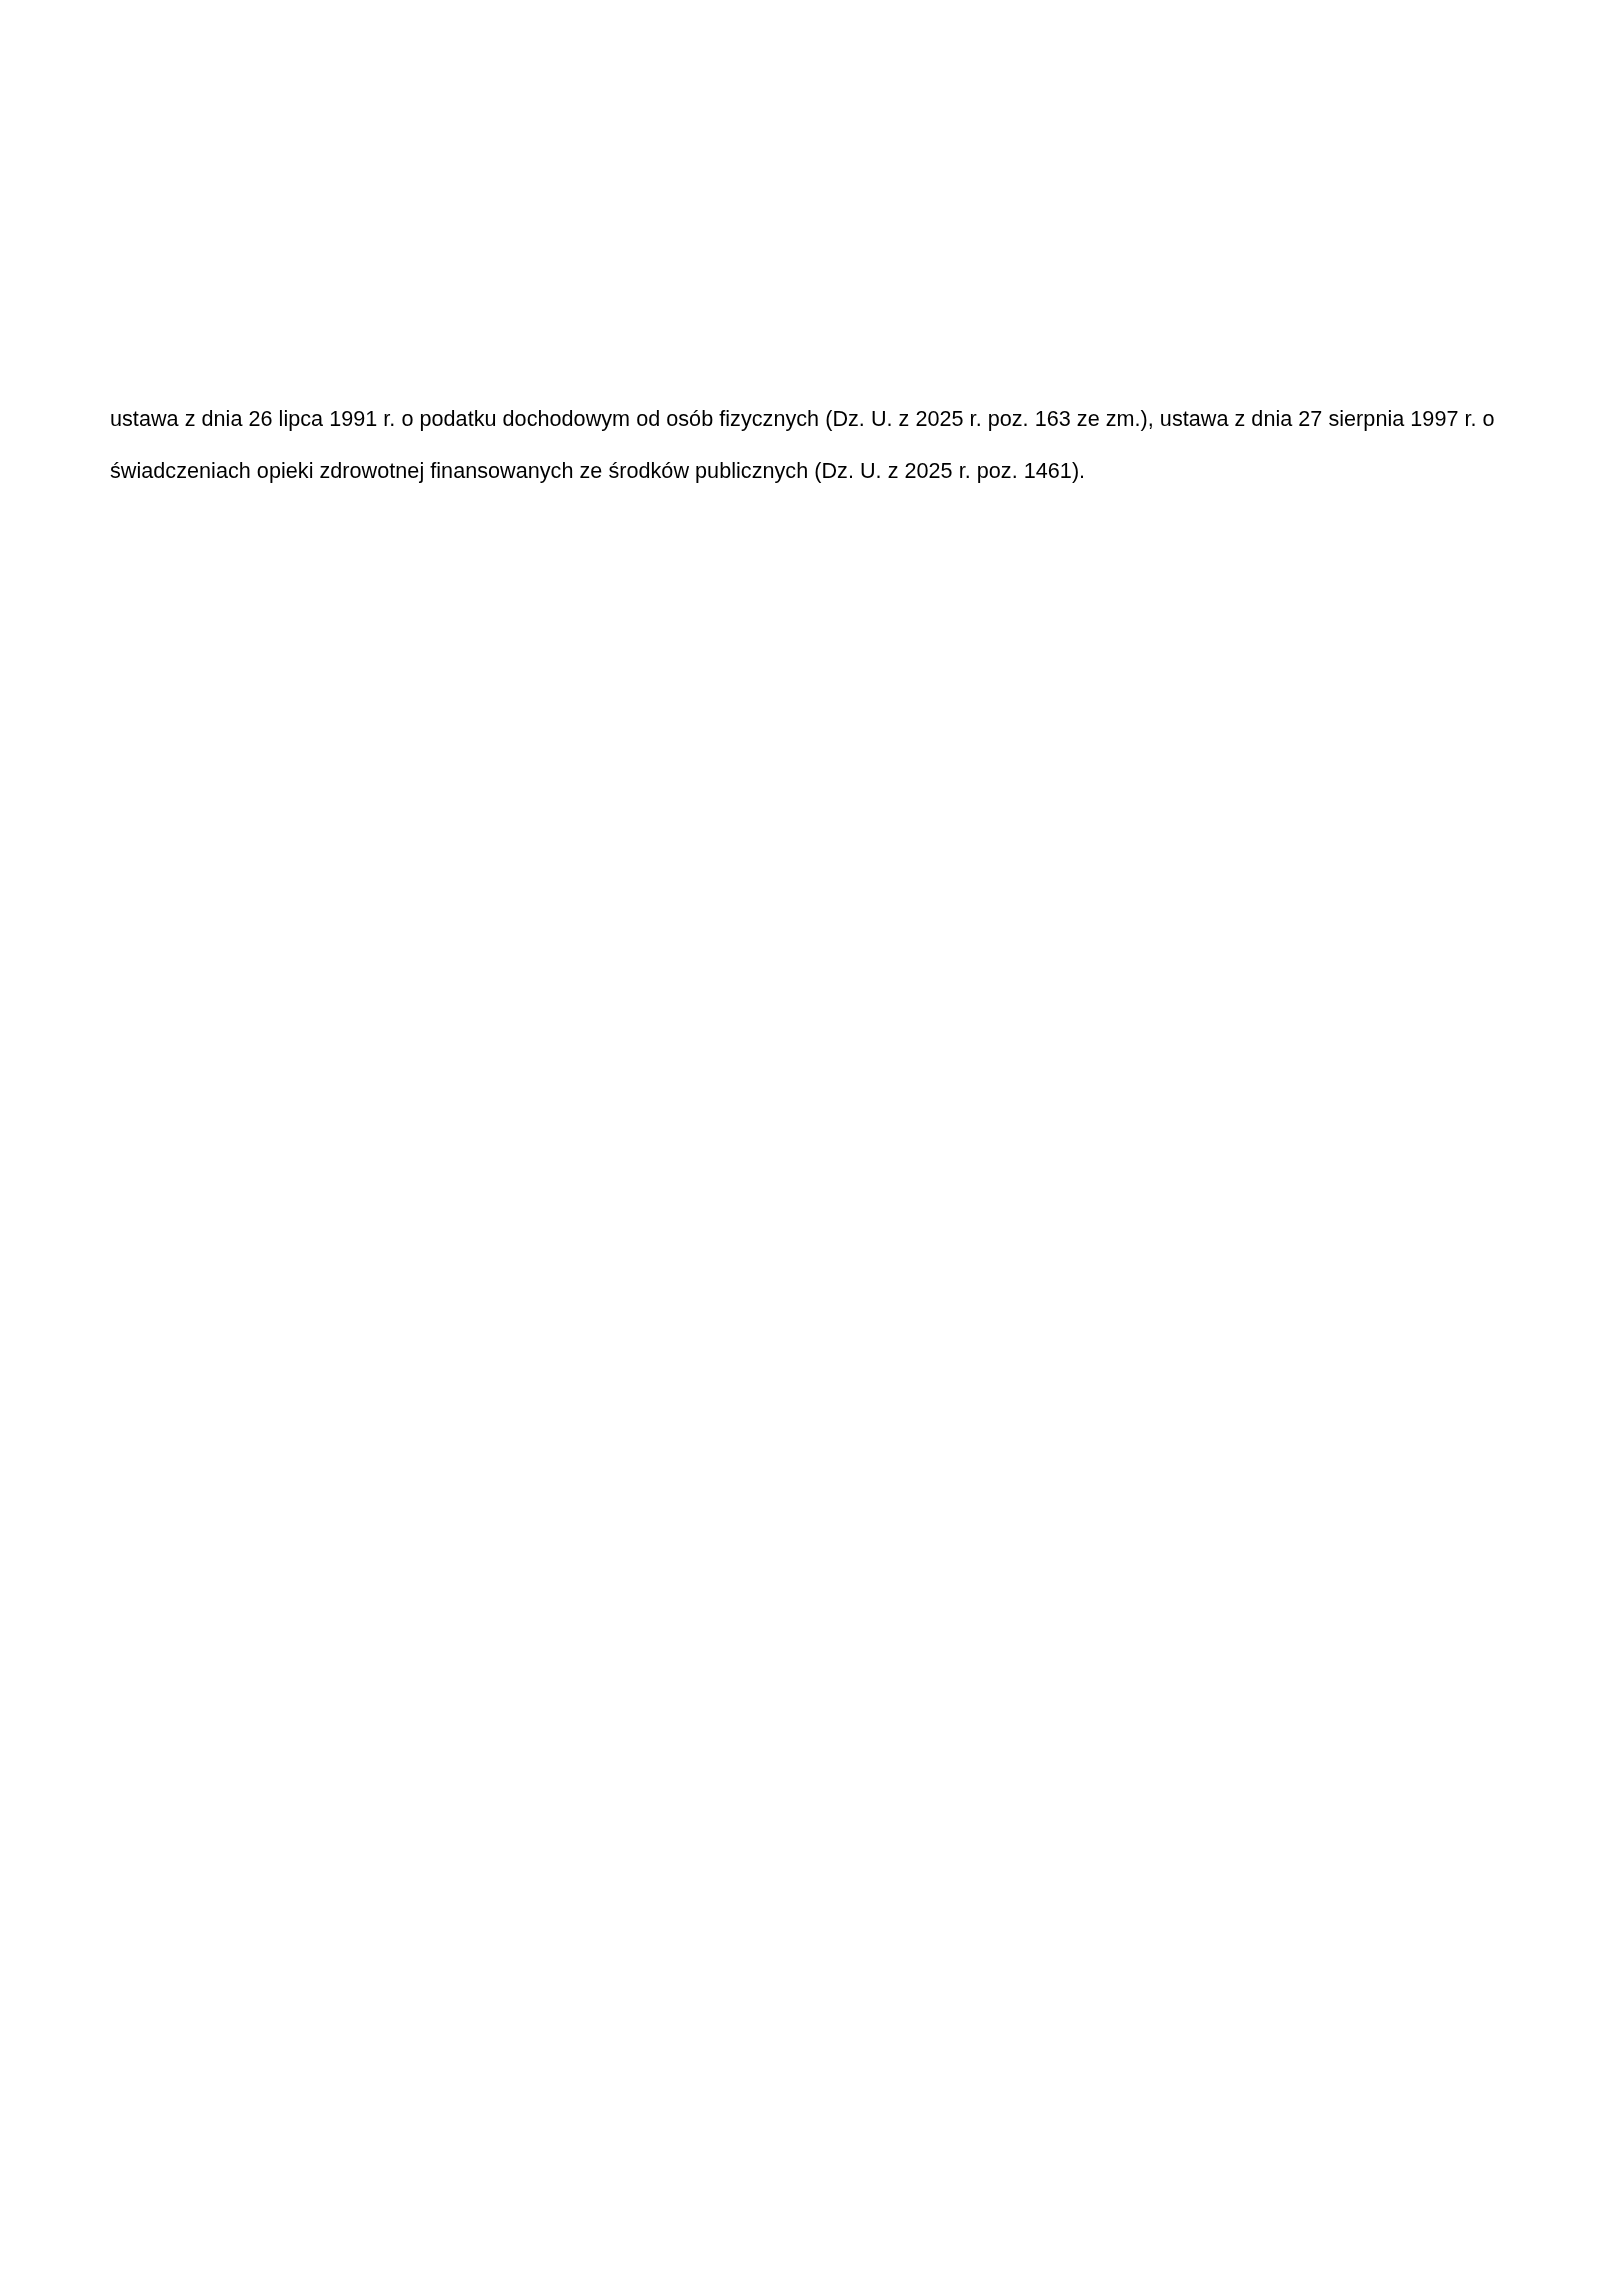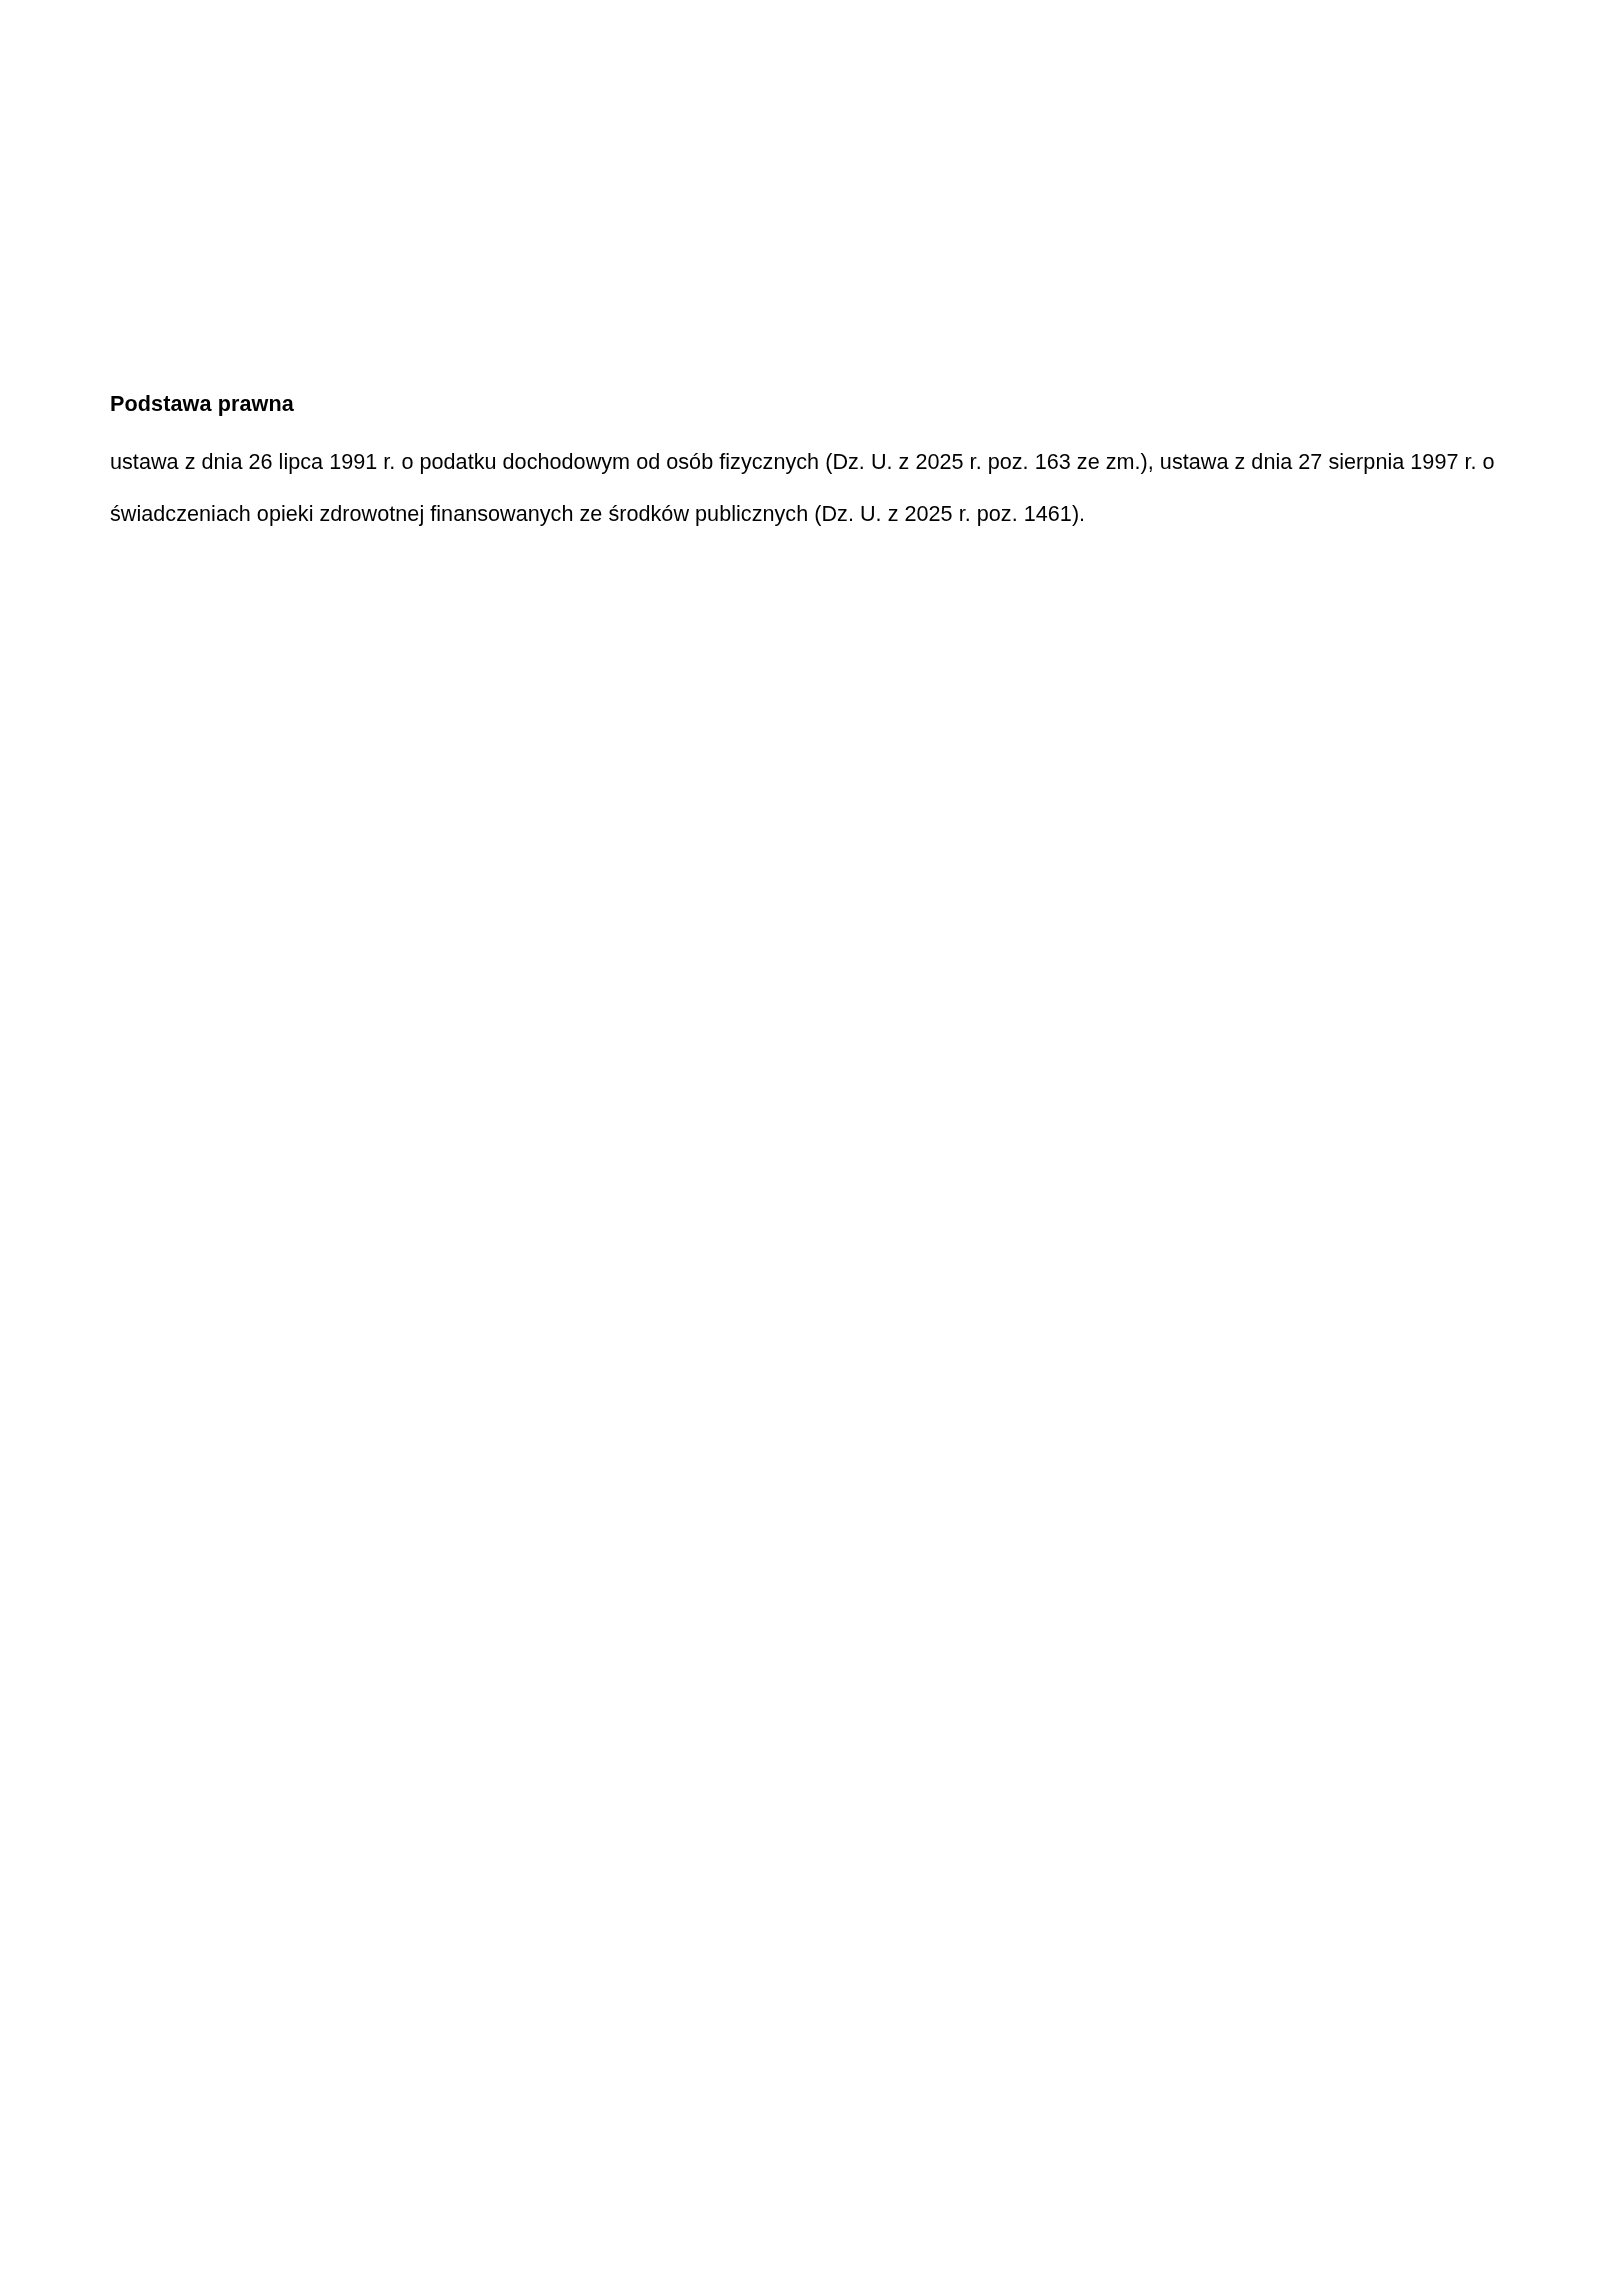--- a/index.html
+++ b/index.html
@@ -41,17 +41,16 @@
     margin: 0;
     letter-spacing: 0.03px;
     max-width: 1400px;
   }
 </style>
 </head>
 <body>
 
 <div class="page">
   <div class="content-block">
-    <p class="heading">Podstawa prawna</p>
     <p class="body-para">ustawa z dnia 26 lipca 1991 r. o podatku dochodowym od osób fizycznych (Dz. U. z 2025 r. poz. 163 ze zm.), ustawa z dnia 27 sierpnia 1997 r. o świadczeniach opieki zdrowotnej finansowanych ze środków publicznych (Dz. U. z 2025 r. poz. 1461).</p>
   </div>
 </div>
 
 
 </body></html>

